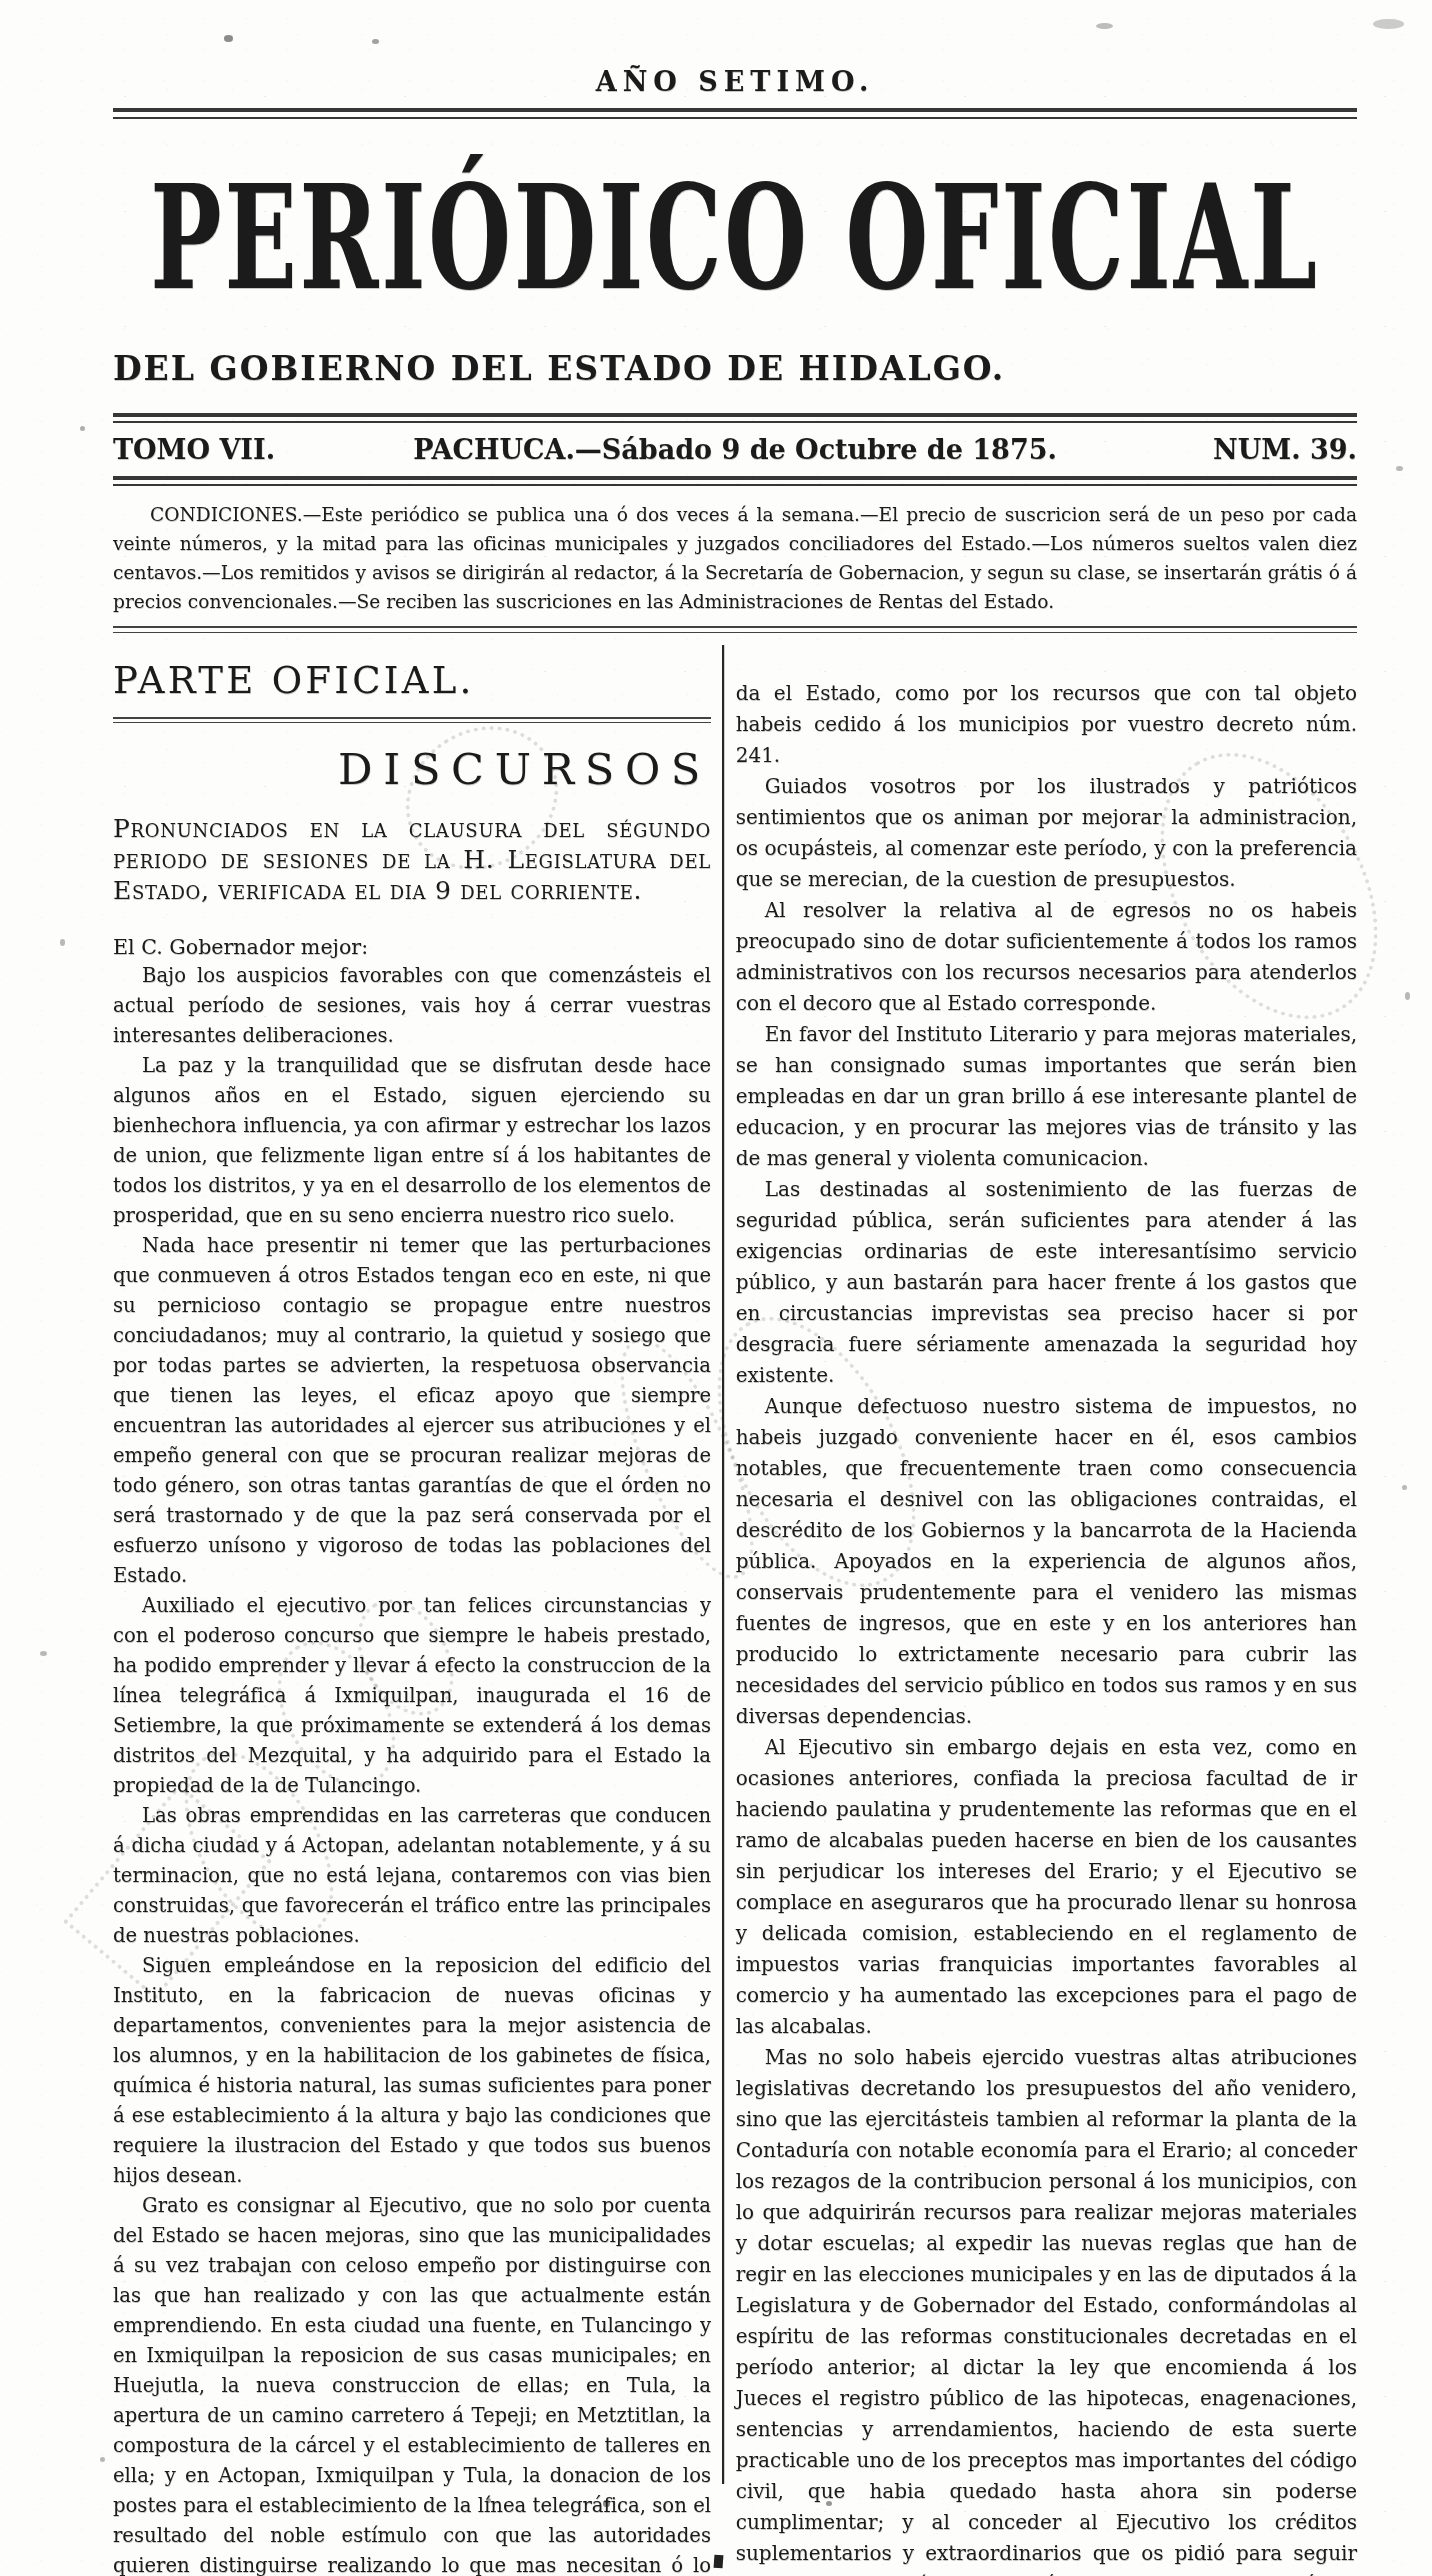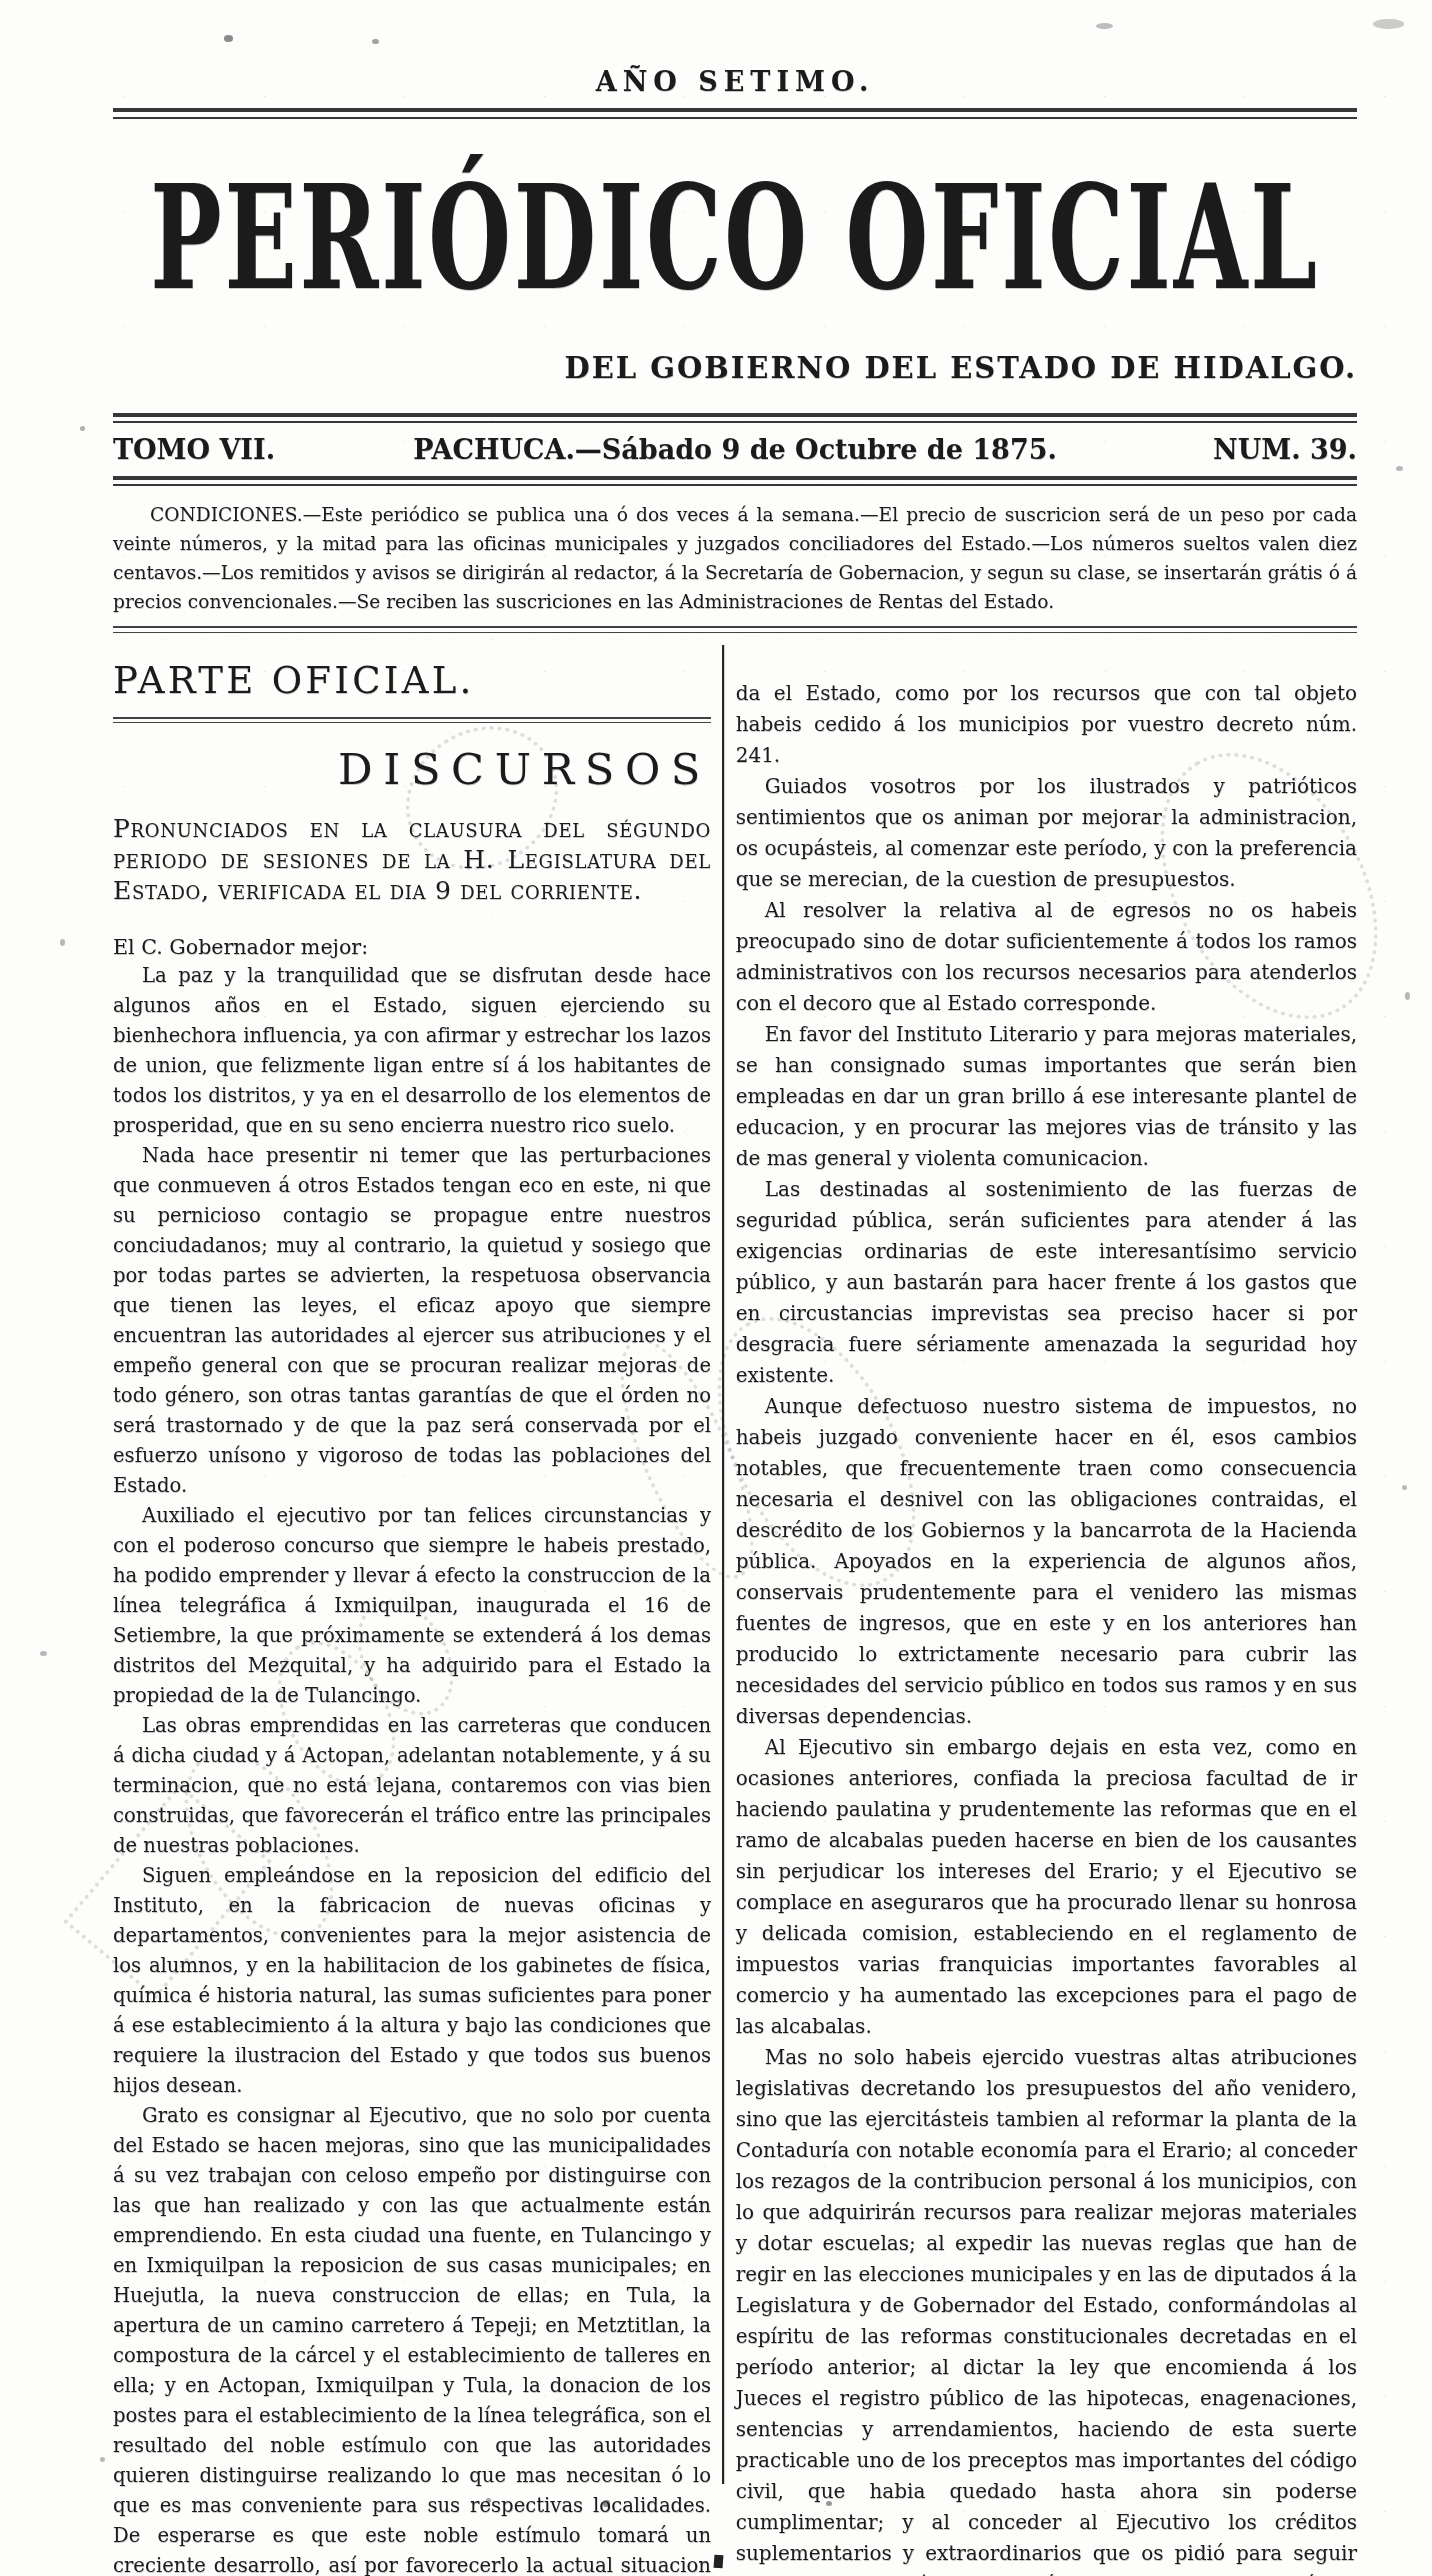--- a/index.html
+++ b/index.html
@@ -34,21 +34,21 @@
   .rule-thin{height:3.3px;border-top:2px solid #222;border-bottom:1.3px solid #222;opacity:.85;}
   .mt14{margin-top:9.3px}.mt16{margin-top:10.7px}.mt36{margin-top:24px}
 
   .masthead{
     margin-top:17.3px;text-align:center;font-weight:bold;
     font-size:95px;line-height:133px;height:202px;
     letter-spacing:2.7px;white-space:nowrap;
     transform:scale(1,1.52);transform-origin:top center;
   }
   .subtitle{
-    text-align:right;font-weight:bold;font-size:29px;
+    text-align:left;font-weight:bold;font-size:33px;
     letter-spacing:2px;margin-top:9.3px;line-height:41px;
   }
   .dateline{
     display:grid;grid-template-columns:1fr auto 1fr;align-items:baseline;
     font-weight:bold;font-size:27px;line-height:33px;margin-top:10px;
   }
   .dateline .dl-right{text-align:right;}
   .conditions{
     margin-top:13.3px;font-size:18.6px;line-height:29px;
     text-align:justify;text-indent:37px;
@@ -124,20 +124,21 @@
     <div class="rule-thin mt16"></div>
 
     <div class="columns">
 
       <section class="col-left">
         <div class="section-title ink">PARTE OFICIAL.</div>
         <div class="rule-col"></div>
         <div class="article-title ink">DISCURSOS</div>
         <div class="article-subtitle ink">Pronunciados en la clausura del ségundo periodo de sesiones de la H. Legislatura del Estado, verificada el dia 9 del corriente.</div>
         <div class="speaker-line ink">El C. Gobernador mejor:</div>
+        <p class="body ink">Bajo los auspicios favorables con que comenzásteis el actual período de sesiones, vais hoy á cerrar vuestras interesantes deliberaciones.</p>
         <p class="body ink">La paz y la tranquilidad que se disfrutan desde hace algunos años en el Estado, siguen ejerciendo su bienhechora influencia, ya con afirmar y estrechar los lazos de union, que felizmente ligan entre sí á los habitantes de todos los distritos, y ya en el desarrollo de los elementos de prosperidad, que en su seno encierra nuestro rico suelo.</p>
         <p class="body ink">Nada hace presentir ni temer que las perturbaciones que conmueven á otros Estados tengan eco en este, ni que su pernicioso contagio se propague entre nuestros conciudadanos; muy al contrario, la quietud y sosiego que por todas partes se advierten, la respetuosa observancia que tienen las leyes, el eficaz apoyo que siempre encuentran las autoridades al ejercer sus atribuciones y el empeño general con que se procuran realizar mejoras de todo género, son otras tantas garantías de que el órden no será trastornado y de que la paz será conservada por el esfuerzo unísono y vigoroso de todas las poblaciones del Estado.</p>
         <p class="body ink">Auxiliado el ejecutivo por tan felices circunstancias y con el poderoso concurso que siempre le habeis prestado, ha podido emprender y llevar á efecto la construccion de la línea telegráfica á Ixmiquilpan, inaugurada el 16 de Setiembre, la que próximamente se extenderá á los demas distritos del Mezquital, y ha adquirido para el Estado la propiedad de la de Tulancingo.</p>
         <p class="body ink">Las obras emprendidas en las carreteras que conducen á dicha ciudad y á Actopan, adelantan notablemente, y á su terminacion, que no está lejana, contaremos con vias bien construidas, que favorecerán el tráfico entre las principales de nuestras poblaciones.</p>
         <p class="body ink">Siguen empleándose en la reposicion del edificio del Instituto, en la fabricacion de nuevas oficinas y departamentos, convenientes para la mejor asistencia de los alumnos, y en la habilitacion de los gabinetes de física, química é historia natural, las sumas suficientes para poner á ese establecimiento á la altura y bajo las condiciones que requiere la ilustracion del Estado y que todos sus buenos hijos desean.</p>
         <p class="body ink">Grato es consignar al Ejecutivo, que no solo por cuenta del Estado se hacen mejoras, sino que las municipalidades á su vez trabajan con celoso empeño por distinguirse con las que han realizado y con las que actualmente están emprendiendo. En esta ciudad una fuente, en Tulancingo y en Ixmiquilpan la reposicion de sus casas municipales; en Huejutla, la nueva construccion de ellas; en Tula, la apertura de un camino carretero á Tepeji; en Metztitlan, la compostura de la cárcel y el establecimiento de talleres en ella; y en Actopan, Ixmiquilpan y Tula, la donacion de los postes para el establecimiento de la línea telegráfica, son el resultado del noble estímulo con que las autoridades quieren distinguirse realizando lo que mas necesitan ó lo que es mas conveniente para sus respectivas localidades.  De esperarse es que este noble estímulo tomará un creciente desarrollo, así por favorecerlo la actual situacion que guar-</p>
       </section>
 
       <div class="col-divider"></div>
 

